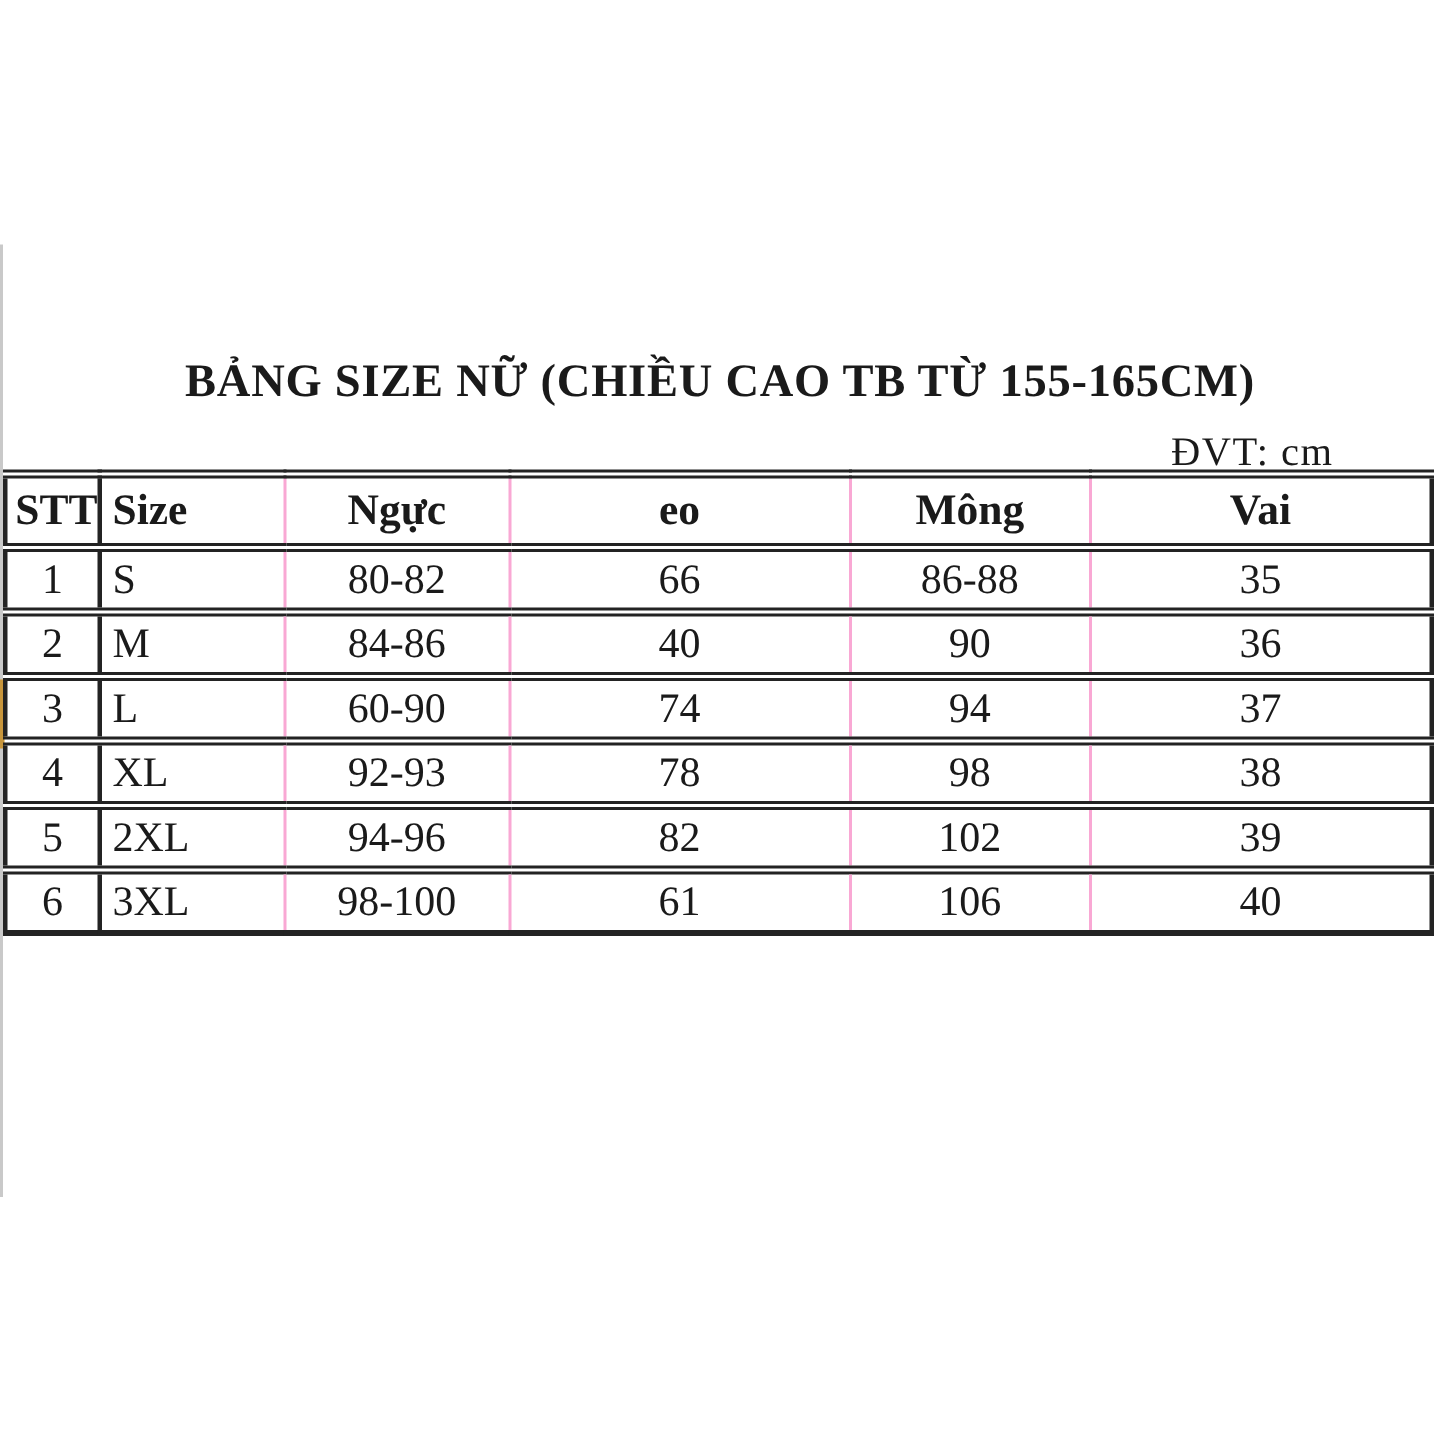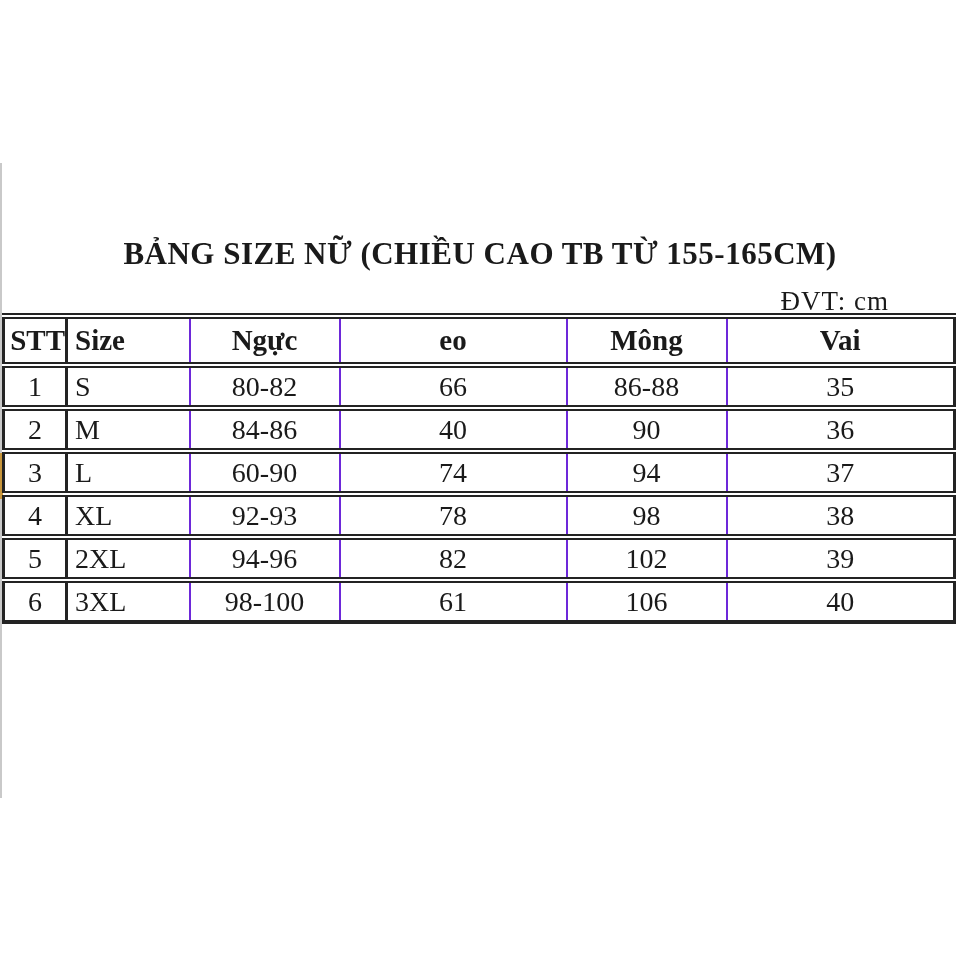--- a/index.html
+++ b/index.html
@@ -55,21 +55,21 @@
     left: 2px;
     width: 951px;
     border-collapse: collapse;
     table-layout: fixed;
     border-left: 3px solid #232323;
     border-right: 3px solid #232323;
     border-top: 6px double #232323;
     border-bottom: 4px solid #232323;
   }
   .size-table th, .size-table td {
-    border-right: 2px solid #6d28d9;
+    border-right: 2px solid #f9a8d4;
     vertical-align: middle;
     text-align: center;
     padding: 0;
     overflow: hidden;
     white-space: nowrap;
   }
   .size-table th:first-child, .size-table td:first-child {
     border-right: 3px solid #232323;
   }
   .size-table th:last-child, .size-table td:last-child {

